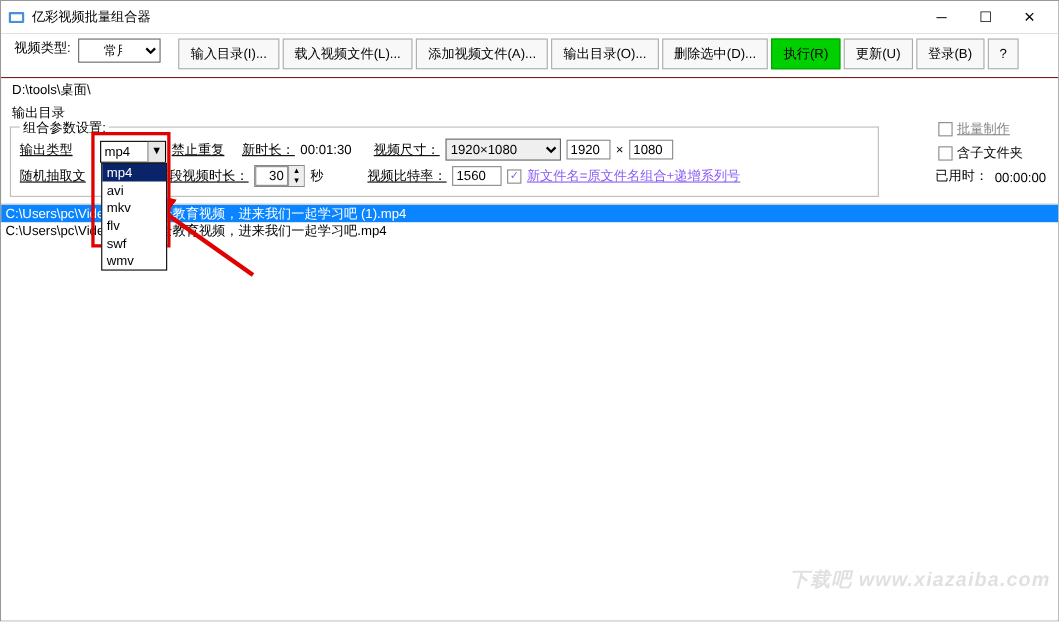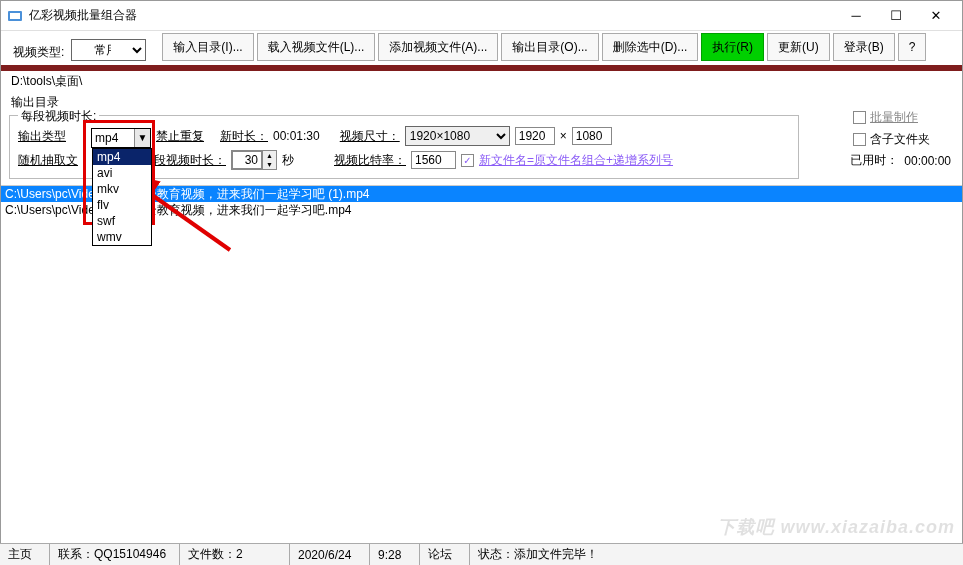--- a/index.html
+++ b/index.html
@@ -6,21 +6,21 @@
     body { background: #f0f0f0; width: 963px; height: 565px; position: relative; overflow: hidden; }
     
     .window { width: 963px; height: 565px; background: #fff; border: 1px solid #999; display: flex; flex-direction: column; }
     
     .titlebar { height: 30px; background: #fff; display: flex; align-items: center; padding: 0 6px; border-bottom: 1px solid #e0e0e0; }
     .titlebar .icon { width: 16px; height: 16px; margin-right: 6px; }
     .titlebar .title { flex: 1; font-size: 12px; }
     .titlebar .winbtns { display: flex; }
     .titlebar .winbtn { width: 40px; height: 28px; display: flex; align-items: center; justify-content: center; font-size: 13px; cursor: pointer; }
     
-    .toolbar { height: 40px; background: #fff; display: flex; align-items: flex-end; padding: 4px 8px; gap: 3px; border-bottom: 6px solid #7f1d1d; }
+    .toolbar { height: 40px; background: #fff; display: flex; align-items: flex-start; padding: 4px 8px; gap: 3px; border-bottom: 1px solid #7f1d1d; }
     .toolbar .lbl { margin: 0 4px; }
     .toolbar select { height: 22px; border: 1px solid #666; padding: 0 18px; background: #fff; width: 75px; }
     .toolbar .tbtn { height: 28px; border: 1px solid #aaa; background: #f8f8f8; padding: 0 10px; cursor: pointer; white-space: nowrap; }
     .toolbar .tbtn.exec { background: #00d000; border-color: #00a000; }
     .toolbar .spacer { width: 10px; }
     
     .pathbar { padding: 2px 10px; font-size: 12px; }
     
     .settings-panel { margin: 2px 8px; border: 1px solid #bbb; position: relative; padding: 8px 8px 6px 8px; }
     .settings-panel .legend { position: absolute; top: -8px; left: 8px; background: #fff; padding: 0 3px; }
@@ -92,21 +92,21 @@
     <button class="tbtn exec">执行(R)</button>
     <button class="tbtn">更新(U)</button>
     <button class="tbtn">登录(B)</button>
     <button class="tbtn">?</button>
   </div>
 
   <div class="pathbar">D:\tools\桌面\</div>
   <div class="pathbar">输出目录</div>
 
   <div class="settings-panel" style="width: 790px;">
-    <span class="legend">每段视频时长:</span>
+    <span class="legend">组合参数设置:</span>
     <div class="settings-row">
       <span class="lbl">输出类型</span>
       <span style="width:62px"></span>
       <span class="chk"></span>
       <span class="lbl">禁止重复</span>
       <span style="width:6px"></span>
       <span class="lbl">新时长：</span>
       <span>00:01:30</span>
       <span style="width:10px"></span>
       <span class="lbl">视频尺寸：</span>
@@ -152,29 +152,20 @@
 
   <div class="filelist">
     <div class="file-row selected">
       <span>C:\Users\pc\Vide</span><span style="display:inline-block;width:50px"></span><span>全教育视频，进来我们一起学习吧 (1).mp4</span>
     </div>
     <div class="file-row">
       <span>C:\Users\pc\Vide</span><span style="display:inline-block;width:50px"></span><span>全教育视频，进来我们一起学习吧.mp4</span>
     </div>
   </div>
 
-  <div class="statusbar">
-    <div class="cell" style="width:50px">主页</div>
-    <div class="cell" style="width:130px">联系：QQ15104946</div>
-    <div class="cell" style="width:110px">文件数：2</div>
-    <div class="cell" style="width:80px">2020/6/24</div>
-    <div class="cell" style="width:50px">9:28</div>
-    <div class="cell" style="width:50px">论坛</div>
-    <div class="cell" style="flex:1; border-right:none">状态：添加文件完毕！</div>
-  </div>
 </div>
 
 <div class="format-select-closed">
   <span>mp4</span>
   <span class="arr">▼</span>
 </div>
 
 <div class="dropdown-overlay" style="top:148px;">
   <div class="opt sel">mp4</div>
   <div class="opt">avi</div>

